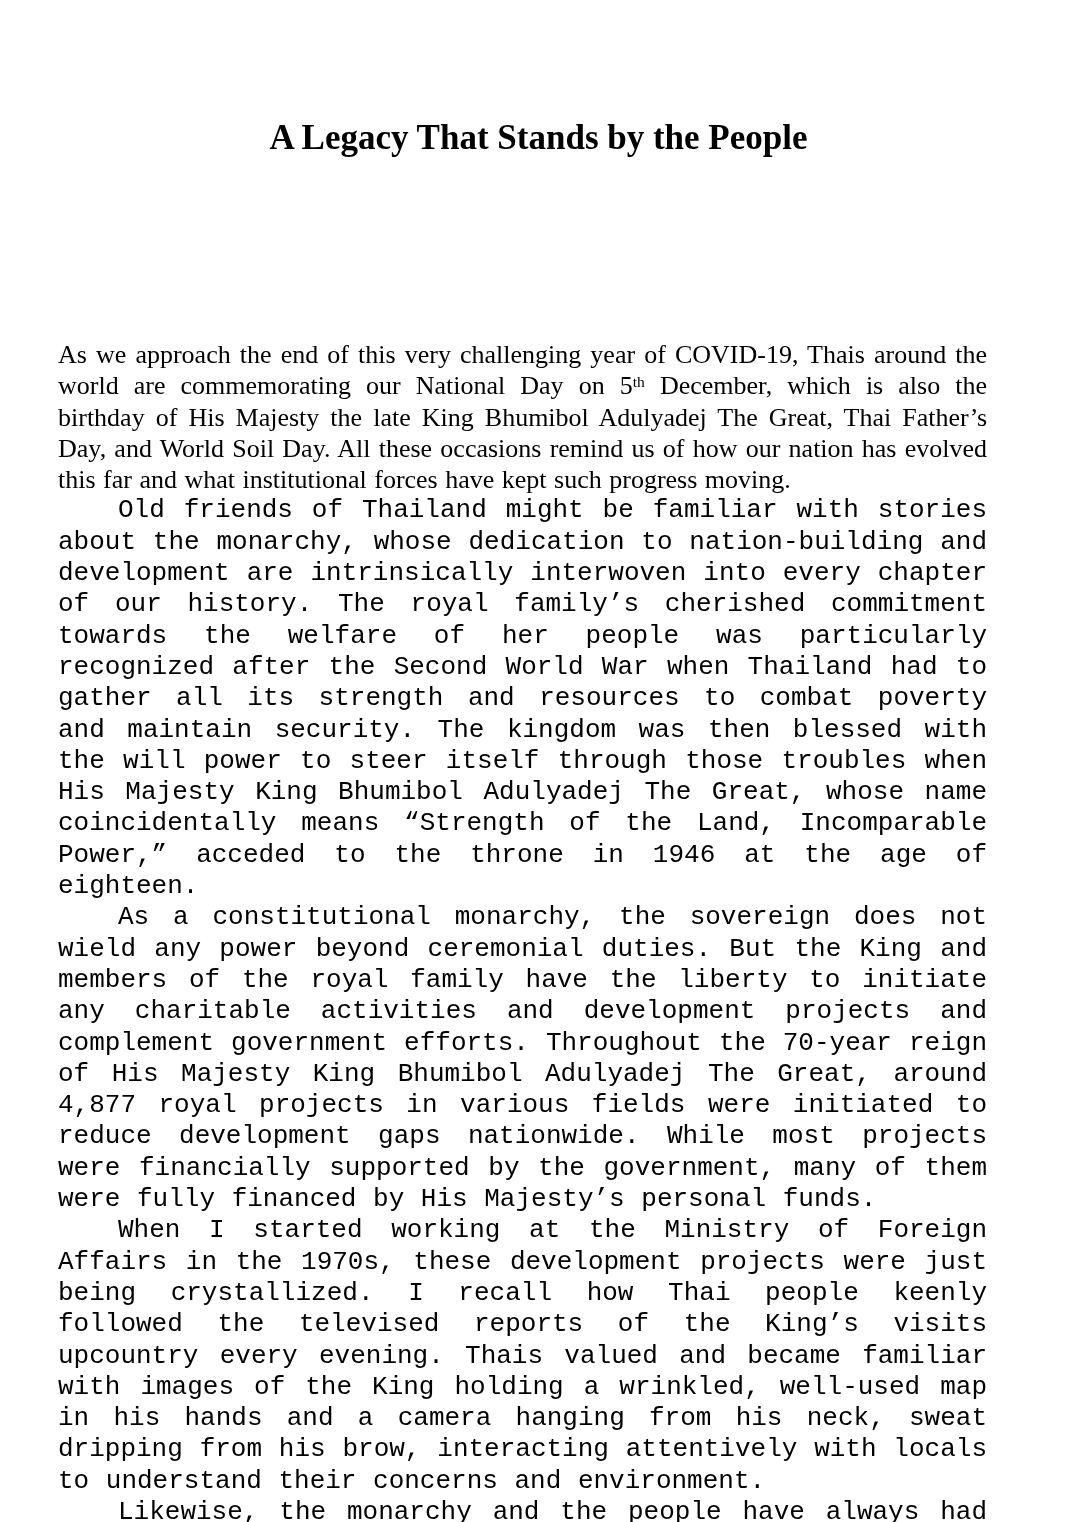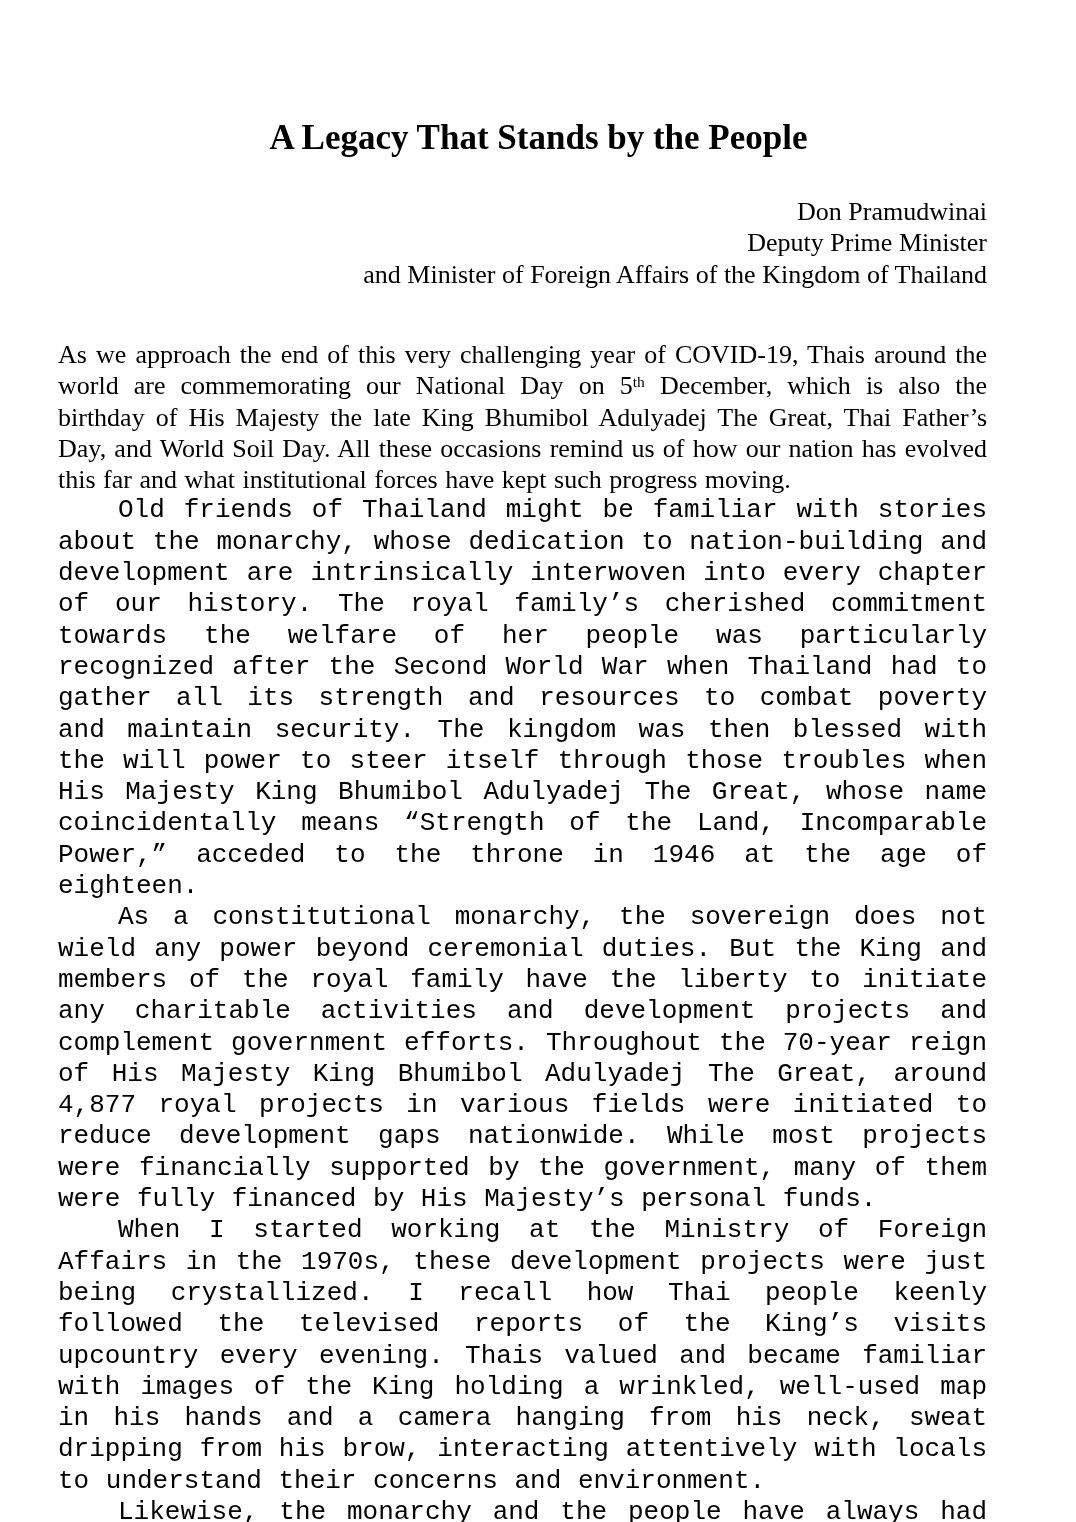--- a/index.html
+++ b/index.html
@@ -61,25 +61,20 @@
     top: -0.45em;
   }
 </style>
 </head>
 <body>
 
 <div class="page">
 
   <h1 class="doc-title">A Legacy That Stands by the People</h1>
 
-  <div class="byline">
-    <div>Don Pramudwinai</div>
-    <div>Deputy Prime Minister</div>
-    <div>and Minister of Foreign Affairs of the Kingdom of Thailand</div>
-  </div>
 
   <div class="doc-body">
       <p class="para">As we approach the end of this very challenging year of COVID-19, Thais around the world are commemorating our National Day on 5<sup>th</sup> December, which is also the birthday of His Majesty the late King Bhumibol Adulyadej The Great, Thai Father’s Day, and World Soil Day. All these occasions remind us of how our nation has evolved this far and what institutional forces have kept such progress moving.</p>
       <p class="para indent">Old friends of Thailand might be familiar with stories about the monarchy, whose dedication to nation-building and development are intrinsically interwoven into every chapter of our history. The royal family’s cherished commitment towards the welfare of her people was particularly recognized after the Second World War when Thailand had to gather all its strength and resources to combat poverty and maintain security. The kingdom was then blessed with the will power to steer itself through those troubles when His Majesty King Bhumibol Adulyadej The Great, whose name coincidentally means “Strength of the Land, Incomparable Power,” acceded to the throne in 1946 at the age of eighteen.</p>
       <p class="para indent">As a constitutional monarchy, the sovereign does not wield any power beyond ceremonial duties. But the King and members of the royal family have the liberty to initiate any charitable activities and development projects and complement government efforts. Throughout the 70-year reign of His Majesty King Bhumibol Adulyadej The Great, around 4,877 royal projects in various fields were initiated to reduce development gaps nationwide. While most projects were financially supported by the government, many of them were fully financed by His Majesty’s personal funds.</p>
       <p class="para indent">When I started working at the Ministry of Foreign Affairs in the 1970s, these development projects were just being crystallized. I recall how Thai people keenly followed the televised reports of the King’s visits upcountry every evening. Thais valued and became familiar with images of the King holding a wrinkled, well-used map in his hands and a camera hanging from his neck, sweat dripping from his brow, interacting attentively with locals to understand their concerns and environment.</p>
       <p class="para indent">Likewise, the monarchy and the people have always had close and intimate contact, enabling both sides to develop a kinship type of relationship, rather than one of an authoritative nature. Hence, designating 5<sup>th</sup> December as Father’s Day actually originated from the genuine sentiment of the people, who cherished their beloved King as a father figure -- a pillar of strength one could always rely upon when in need. Indeed, it was during the turbulent Cold War years that His Majesty led his people through some of Thailand’s most challenging times.</p>
     </div>
 
 </div>

